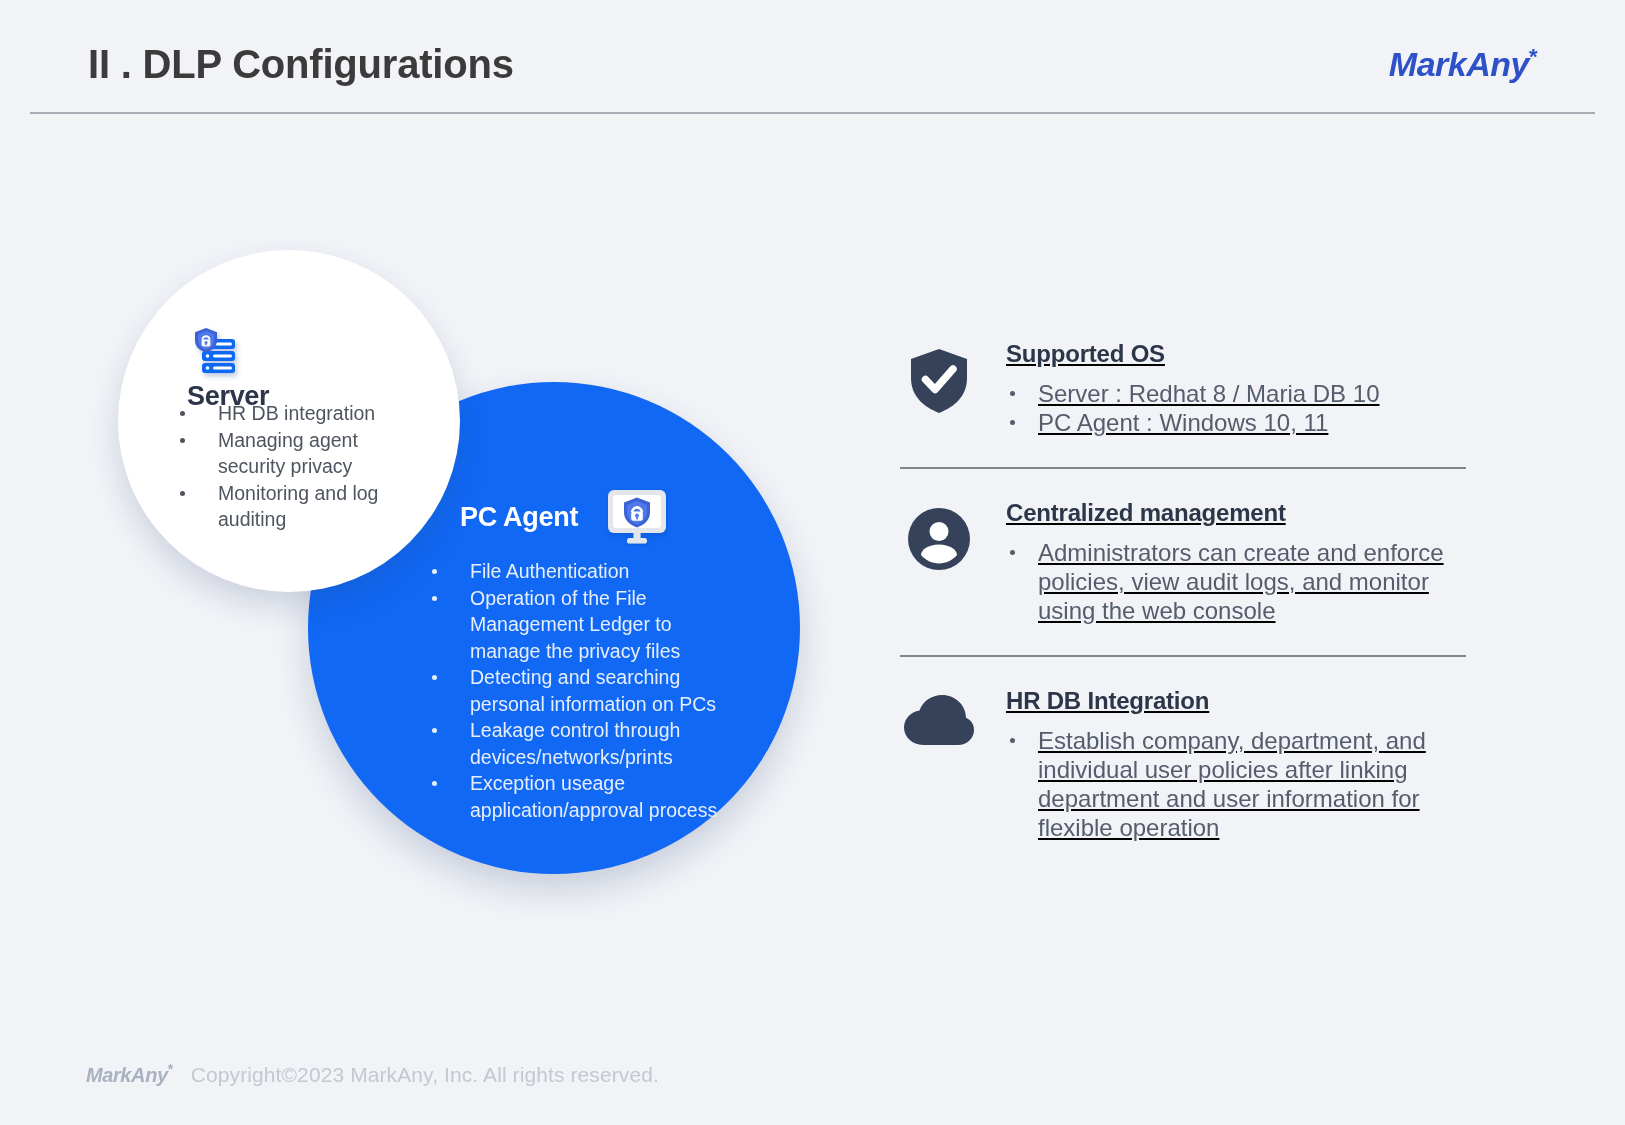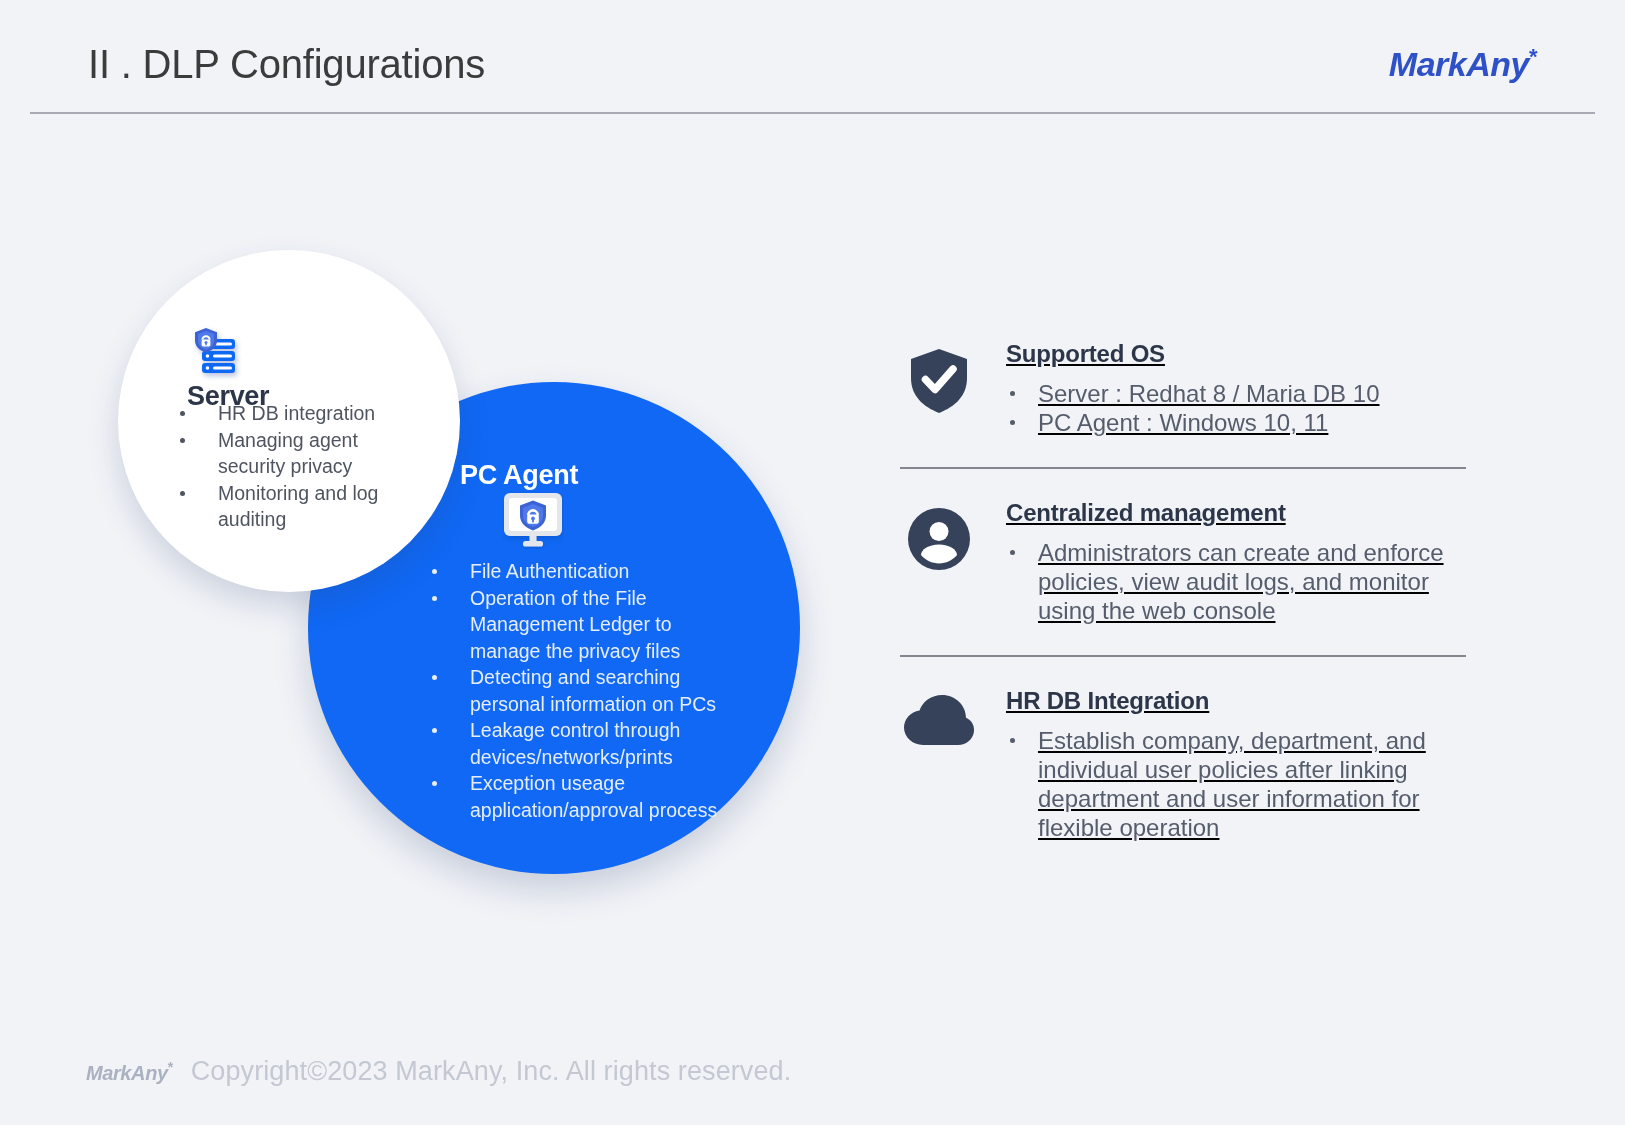--- a/index.html
+++ b/index.html
@@ -17,21 +17,21 @@
     background: #f1f3f7;
     overflow: hidden;
   }
 
   
   .slide-title {
     position: absolute;
     left: 88px;
     top: 42px;
     font-size: 40px;
-    font-weight: normal;
+    font-weight: bold;
     color: #3b3b3b;
     letter-spacing: -0.2px;
     white-space: nowrap;
   }
   .brand-logo {
     position: absolute;
     right: 88px;
     top: 44px;
     font-size: 34px;
     font-weight: bold;
@@ -88,22 +88,21 @@
     display: flex;
     align-items: center;
   }
   .venn-head.server {
     left: 165px;
     top: 85px;
     flex-direction: column;
   }
   .venn-head.agent {
     left: 460px;
-    top: 220px;
-    flex-direction: column;
+    top: 248px;
   }
   .venn-title {
     font-size: 27px;
     font-weight: bold;
     letter-spacing: -0.3px;
   }
   .venn-head.server .venn-title { color: #2c3648; margin-left: 22px; }
   .venn-head.agent  .venn-title { color: #ffffff; margin-right: 28px; }
 
   .venn-list {
@@ -212,21 +211,21 @@
     color: #aab1c0;
     letter-spacing: -0.4px;
   }
   .footer-logo .star {
     font-size: 14px;
     vertical-align: super;
     font-style: normal;
   }
   .footer-copy {
     margin-left: 18px;
-    font-size: 27px;
+    font-size: 21px;
     color: #c3c8d2;
     letter-spacing: 0.1px;
   }
 </style>
 </head>
 <body>
 
 <div class="slide">
 
   <div class="slide-title">II . DLP Configurations</div>

